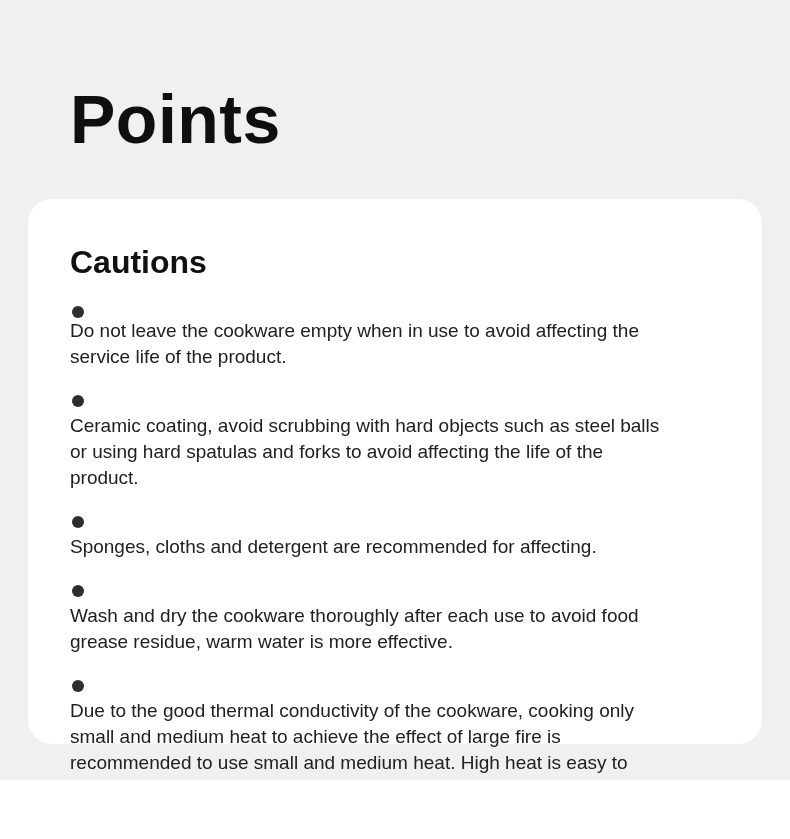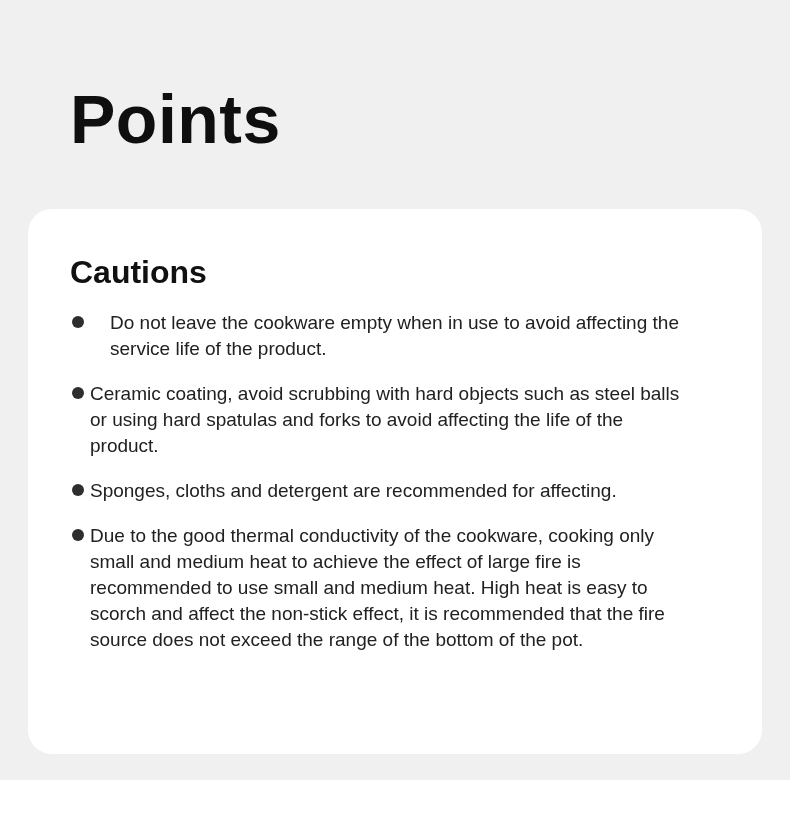--- a/index.html
+++ b/index.html
@@ -25,21 +25,21 @@
     margin: 0;
     font-size: 68px;
     line-height: 1;
     font-weight: 700;
     letter-spacing: 0.5px;
     color: #0f0f0f;
   }
   .card {
     position: absolute;
     left: 28px;
-    top: 209px;
+    top: 199px;
     width: 734px;
     height: 545px;
     box-sizing: border-box;
     background: #ffffff;
     border-radius: 24px;
     padding: 46px 42px 0 42px;
   }
   .card-heading {
     margin: 0;
     font-size: 32px;
@@ -52,20 +52,21 @@
     margin: 20px 0 0 0;
     padding: 0;
   }
   .bullet-item {
     display: flex;
     align-items: flex-start;
     column-gap: 26px;
     font-size: 19px;
     line-height: 26px;
     color: #212121;
+    flex-direction: column;
   }
   .bullet-item + .bullet-item { margin-top: 19px; gap: 6px; }
   .dot {
     flex: 0 0 12px;
     width: 12px;
     height: 12px;
     margin: 6px 0 0 2px;
     border-radius: 50%;
     background: #2e2e2e;
   }
@@ -96,20 +97,24 @@
           <li class="bullet-item">
             <span class="dot"></span>
             <span class="txt">Ceramic coating, avoid scrubbing with hard objects such as steel balls or using hard spatulas and forks to avoid affecting the life of the product.</span>
           </li>
 
           <li class="bullet-item">
             <span class="dot"></span>
             <span class="txt">Sponges, cloths and detergent are recommended for affecting.</span>
           </li>
 
+          <li class="bullet-item">
+            <span class="dot"></span>
+            <span class="txt">Wash and dry the cookware thoroughly after each use to avoid food grease residue, warm water is more effective.</span>
+          </li>
 
           <li class="bullet-item">
             <span class="dot"></span>
             <span class="txt">Due to the good thermal conductivity of the cookware, cooking only small and medium heat to achieve the effect of large fire is recommended to use small and medium heat. High heat is easy to scorch and affect the non-stick effect, it is recommended that the fire source does not exceed the range of the bottom of the pot.</span>
           </li>
         </ul>
     </section>
   </div>
   <div class="bottom-strip"></div>
 </div>

